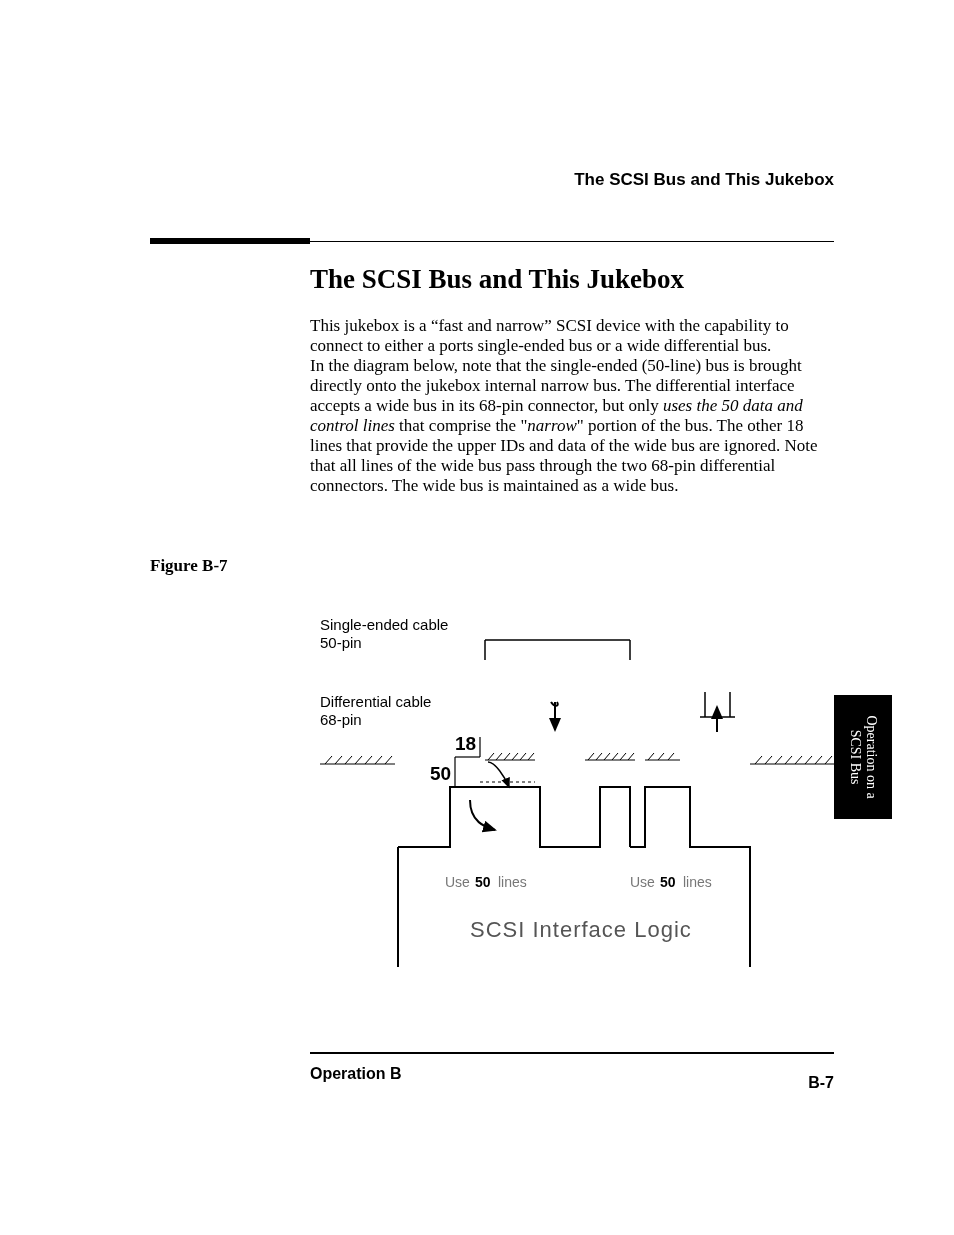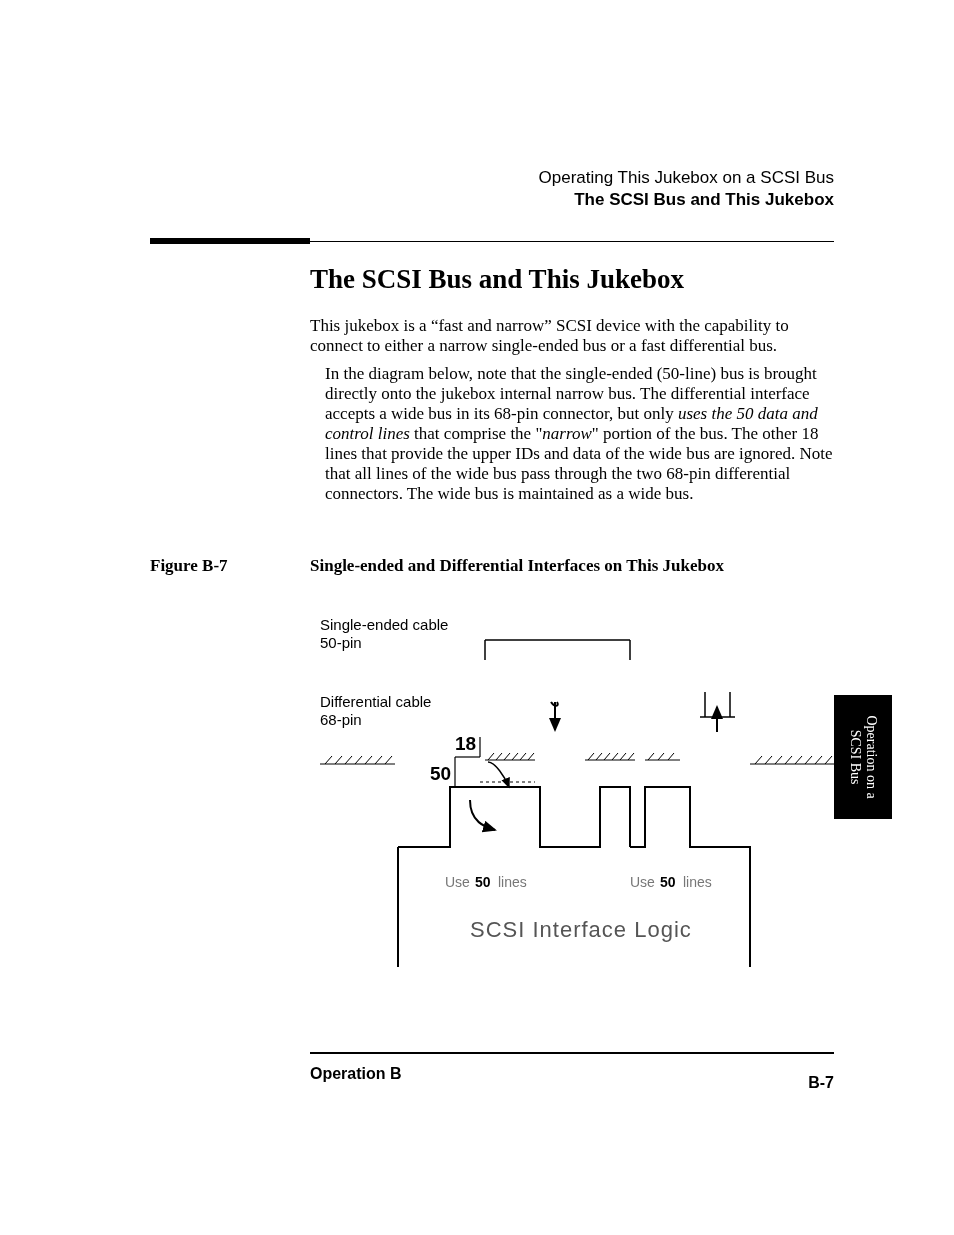--- a/index.html
+++ b/index.html
@@ -57,21 +57,21 @@
     font-weight: 700;
   }
   .body-text {
     position: absolute;
     left: 310px;
     right: 120px;
     font-size: 17px;
     line-height: 1.18;
   }
   .p1 { top: 316px; }
-  .p2 { top: 364px; margin-left: 15px; }
+  .p2 { top: 356px; }
   .p3 { top: 485px; }
   .italic { font-style: italic; }
   .figure-label {
     position: absolute;
     top: 556px;
     left: 150px;
     font-weight: 700;
     font-size: 17px;
   }
   .figure-caption {
@@ -135,38 +135,36 @@
     font-weight: 700;
     font-size: 16px;
   }
 </style>
 </head>
 <body>
 
 <div class="page">
 
   <div class="header">
-    <div class="header-line1">Operating This Jukebox on a SCSI Bus</div>
     <div class="header-line2">The SCSI Bus and This Jukebox</div>
   </div>
 
   <div class="side-marker"></div>
   <div class="hr-top"></div>
 
   <div class="title">The SCSI Bus and This Jukebox</div>
 
-  <div class="body-text p1">This jukebox is a “fast and narrow” SCSI device with the capability to connect to either a narrow single-ended bus or a fast differential bus.</div>
+  <div class="body-text p1">This jukebox is a “fast and narrow” SCSI device with the capability to connect to either a ports single-ended bus or a wide differential bus.</div>
 
   <div class="body-text p2">
     <span>In the diagram below, note that the single-ended (50-line) bus is brought directly onto the jukebox internal narrow bus.  The differential interface accepts a wide bus in its 68-pin connector, but only </span><span class="italic">uses the 50 data and control lines</span><span> that comprise the "</span><span class="italic">narrow</span><span>" portion of the bus. The other 18 lines that provide the upper IDs and data of the wide bus are ignored. Note that all lines of the wide bus pass through the two 68-pin differential connectors. The wide bus is maintained as a wide bus.</span>
   </div>
 
 
   <div class="figure-label">Figure B-7</div>
-  <div class="figure-caption">Single-ended and Differential Interfaces on This Jukebox</div>
 
   <svg class="diagram" viewBox="0 0 524 360">
 
     <defs>
       <marker id="arrow" markerWidth="10" markerHeight="10" refX="6" refY="3" orient="auto">
         <path d="M0,0 L7,3 L0,6 Z" fill="#000"></path>
       </marker>
     </defs>
 
     <text class="sans" x="10" y="18" font-size="15">Single-ended cable</text>

